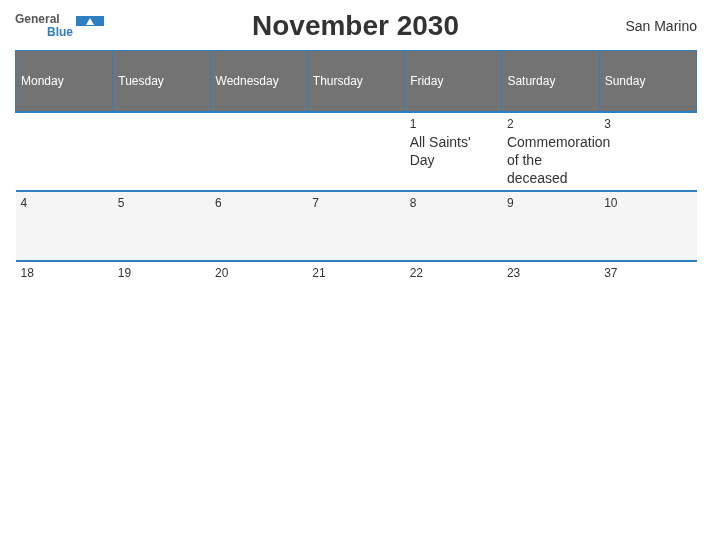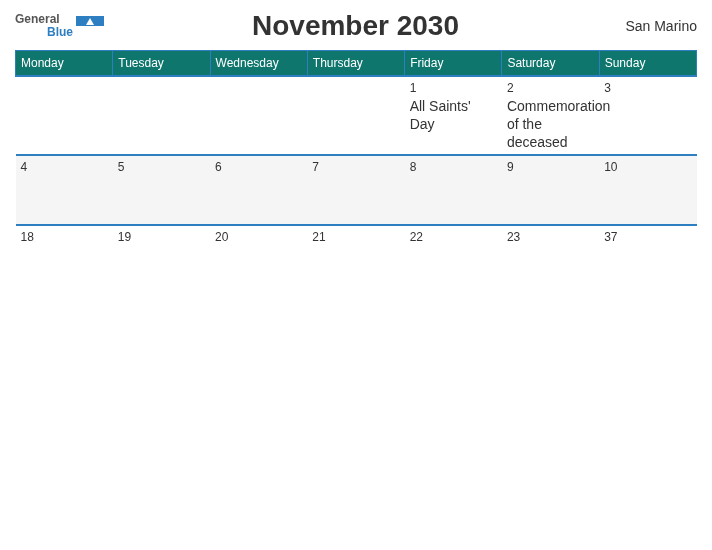--- a/index.html
+++ b/index.html
@@ -62,25 +62,25 @@
       color: #333;
       text-align: right;
       min-width: 90px;
     }
     .calendar-table {
       width: 100%;
       border-collapse: collapse;
       table-layout: fixed;
     }
     .calendar-table thead tr th {
-      background: #0f766e;
+      background: #737373;
       color: #fff;
       font-size: 12px;
       font-weight: normal;
-      padding: 5px 5px;
+      padding: 23px 5px;
       text-align: left;
       border: 1px solid #2e7ec2;
     }
     .calendar-table tbody tr {
       border-top: 2px solid #2e7ec2;
     }
     .calendar-table tbody tr td {
       vertical-align: top;
       padding: 4px 5px 2px 5px;
       height: 70px;

